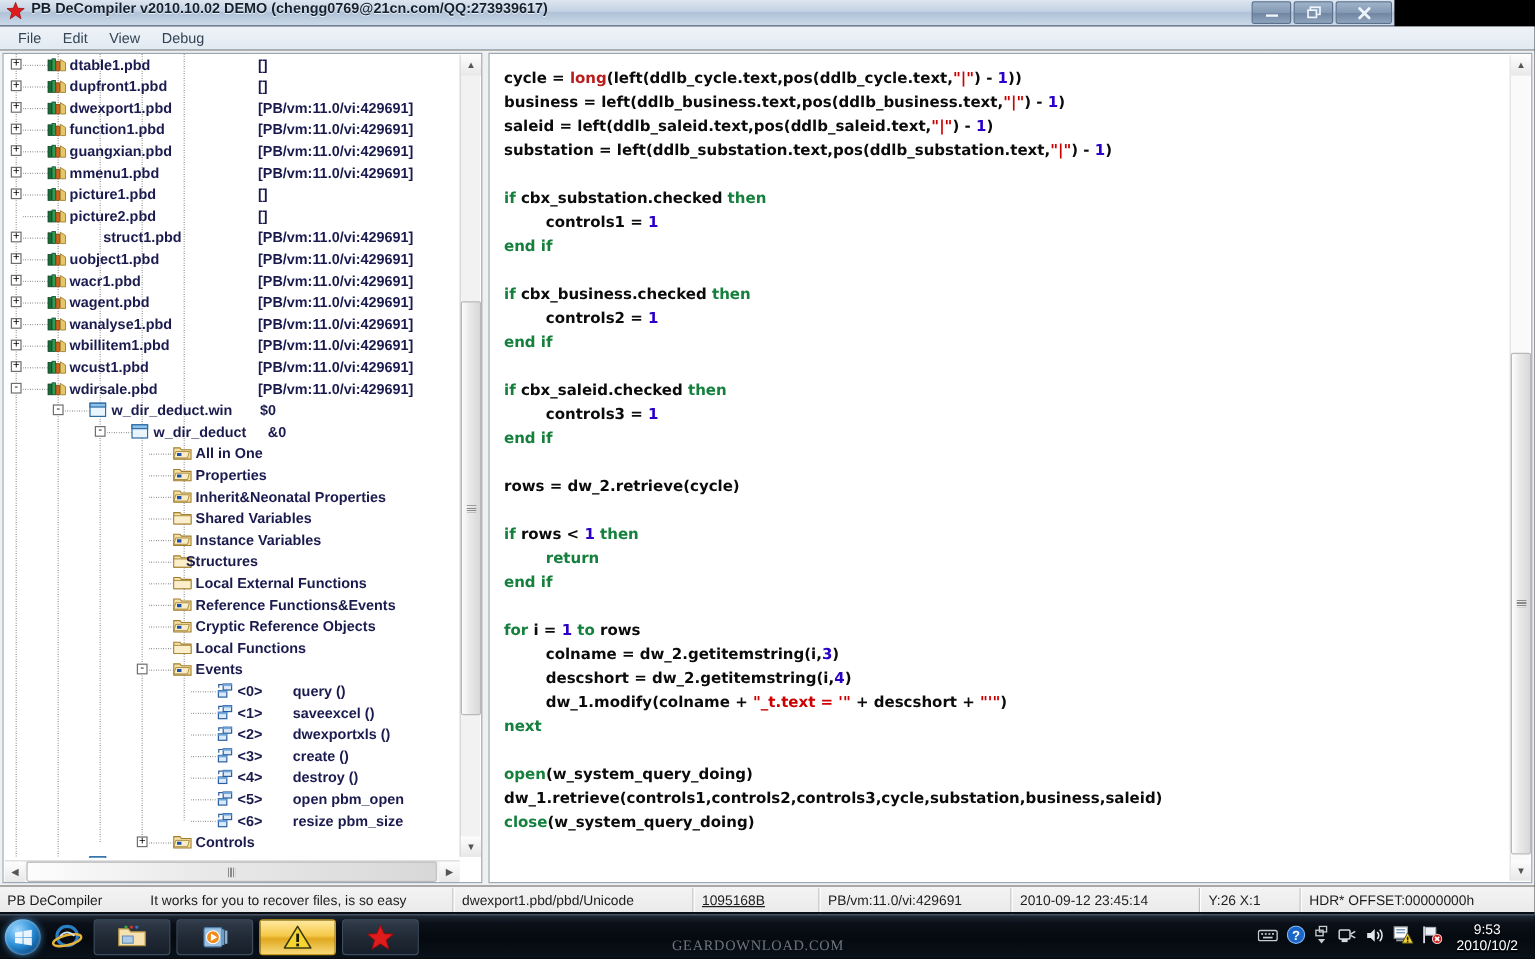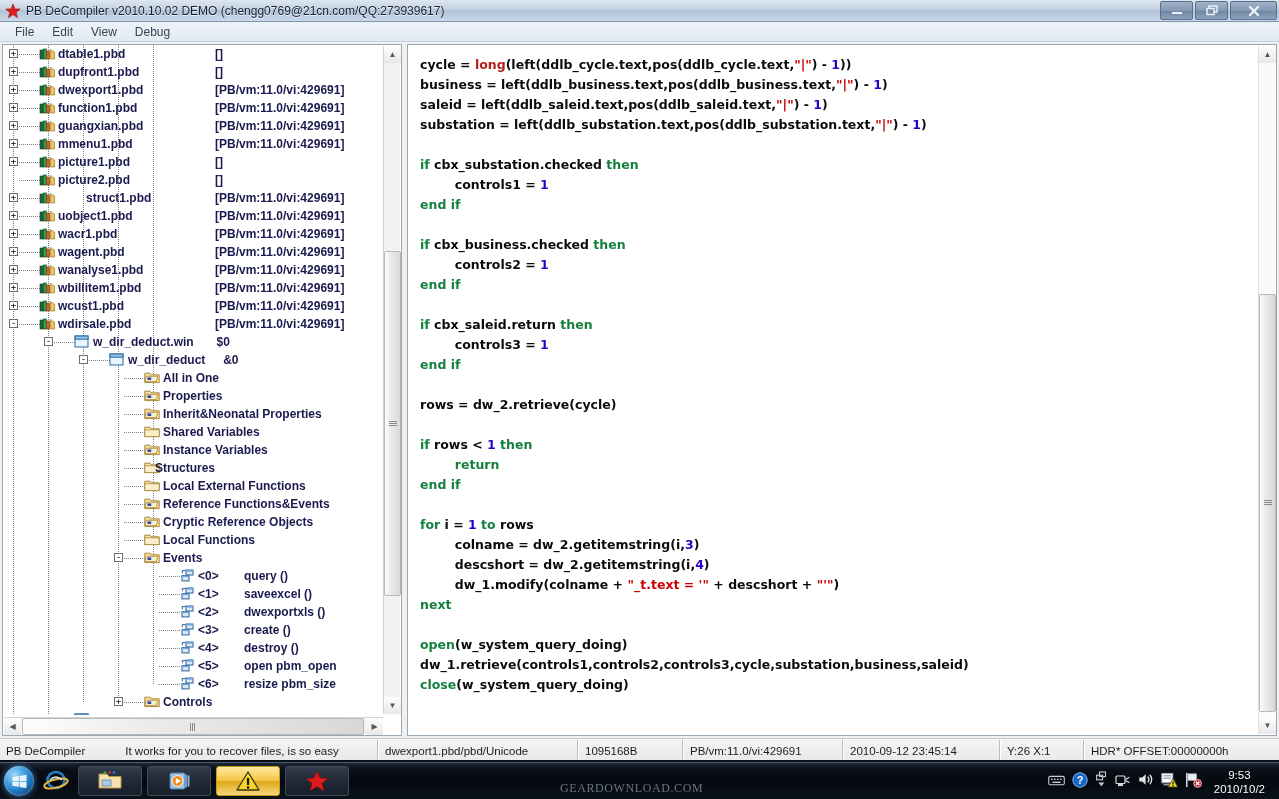--- a/index.html
+++ b/index.html
@@ -11,24 +11,24 @@
     background: #000;
   }
   #app {
     position: relative;
     width: 1279px; height: 799px;
     background: #000;
   }
 
   
   .titlebar {
-    position: absolute; left: 0; top: 0; width: 1279px; height: 22px;
+    position: absolute; left: 0; top: 0; width: 1162px; height: 22px;
     background: linear-gradient(to bottom, #dde6f0 0%, #c3d2e3 45%, #b0c2d8 50%, #cbd9e8 100%);
     border-bottom: 1px solid #7f94ad;
-    display: flex; align-items: center;
+    display: flex; align-items: flex-start; font-weight: bold;
   }
   .titlebar .tb-icon {
     width: 18px; height: 18px; margin-left: 4px; margin-right: 4px;
     display: flex; align-items: center; justify-content: center;
     flex: 0 0 auto;
   }
   .titlebar .tb-title {
     font-size: 12px; color: #14202e; white-space: nowrap;
     text-shadow: 0 1px 0 rgba(255,255,255,0.75);
   }
@@ -722,21 +722,21 @@
           <div class="cline"><span>substation = left(ddlb_substation.text,pos(ddlb_substation.text,</span><span class="str">"|"</span><span>) - </span><span class="num">1</span><span>)</span></div>
           <div class="cline">&nbsp;</div>
           <div class="cline"><span class="kw">if</span><span> cbx_substation.checked </span><span class="kw">then</span></div>
           <div class="cline"><span>        controls1 = </span><span class="num">1</span></div>
           <div class="cline"><span class="kw">end if</span></div>
           <div class="cline">&nbsp;</div>
           <div class="cline"><span class="kw">if</span><span> cbx_business.checked </span><span class="kw">then</span></div>
           <div class="cline"><span>        controls2 = </span><span class="num">1</span></div>
           <div class="cline"><span class="kw">end if</span></div>
           <div class="cline">&nbsp;</div>
-          <div class="cline"><span class="kw">if</span><span> cbx_saleid.return </span><span class="kw">then</span></div>
+          <div class="cline"><span class="kw">if</span><span> cbx_saleid.checked </span><span class="kw">then</span></div>
           <div class="cline"><span>        controls3 = </span><span class="num">1</span></div>
           <div class="cline"><span class="kw">end if</span></div>
           <div class="cline">&nbsp;</div>
           <div class="cline"><span>rows = dw_2.retrieve(cycle)</span></div>
           <div class="cline">&nbsp;</div>
           <div class="cline"><span class="kw">if</span><span> rows &lt; </span><span class="num">1</span><span> </span><span class="kw">then</span></div>
           <div class="cline"><span>        </span><span class="kw">return</span></div>
           <div class="cline"><span class="kw">end if</span></div>
           <div class="cline">&nbsp;</div>
           <div class="cline"><span class="kw">for</span><span> i = </span><span class="num">1</span><span> </span><span class="kw">to</span><span> rows</span></div>
@@ -759,21 +759,21 @@
     </div>
   </div>
 
   <div class="statusbar">
     <div class="sb-cell" style="width:378px;">
       <span>PB DeCompiler</span>
       <span style="display:inline-block;width:12px;"></span>
       <span>It works for you to recover files, is so easy</span>
     </div>
     <div class="sb-cell" style="width:200px;">dwexport1.pbd/pbd/Unicode</div>
-    <div class="sb-cell" style="width:105px;">1095168B</div>
+    <div class="sb-cell" style="width:105px;text-decoration:underline;">1095168B</div>
     <div class="sb-cell" style="width:160px;">PB/vm:11.0/vi:429691</div>
     <div class="sb-cell" style="width:157px;">2010-09-12 23:45:14</div>
     <div class="sb-cell" style="width:84px;">Y:26  X:1</div>
     <div class="sb-cell" style="width:195px;border-right:none;">HDR* OFFSET:00000000h</div>
   </div>
 
   <div class="sep-line"></div>
 
   <div class="taskbar">
 

